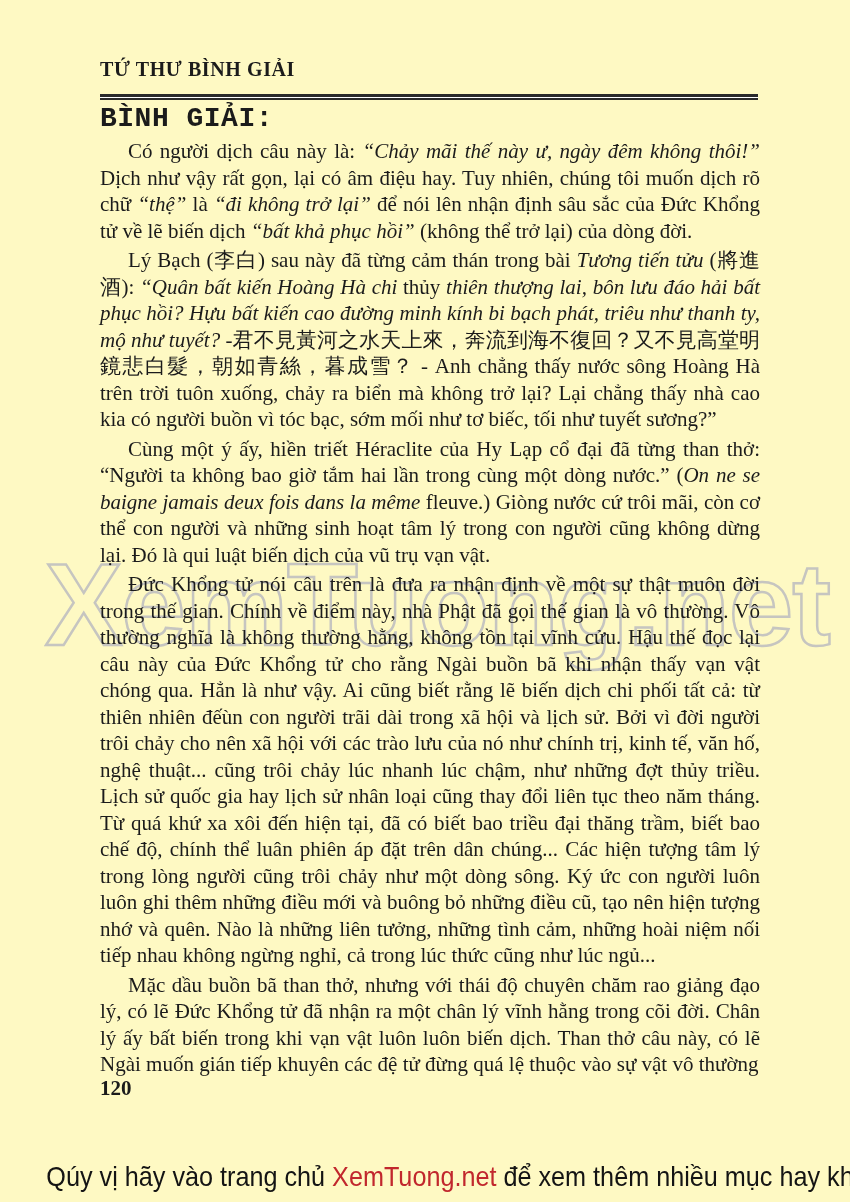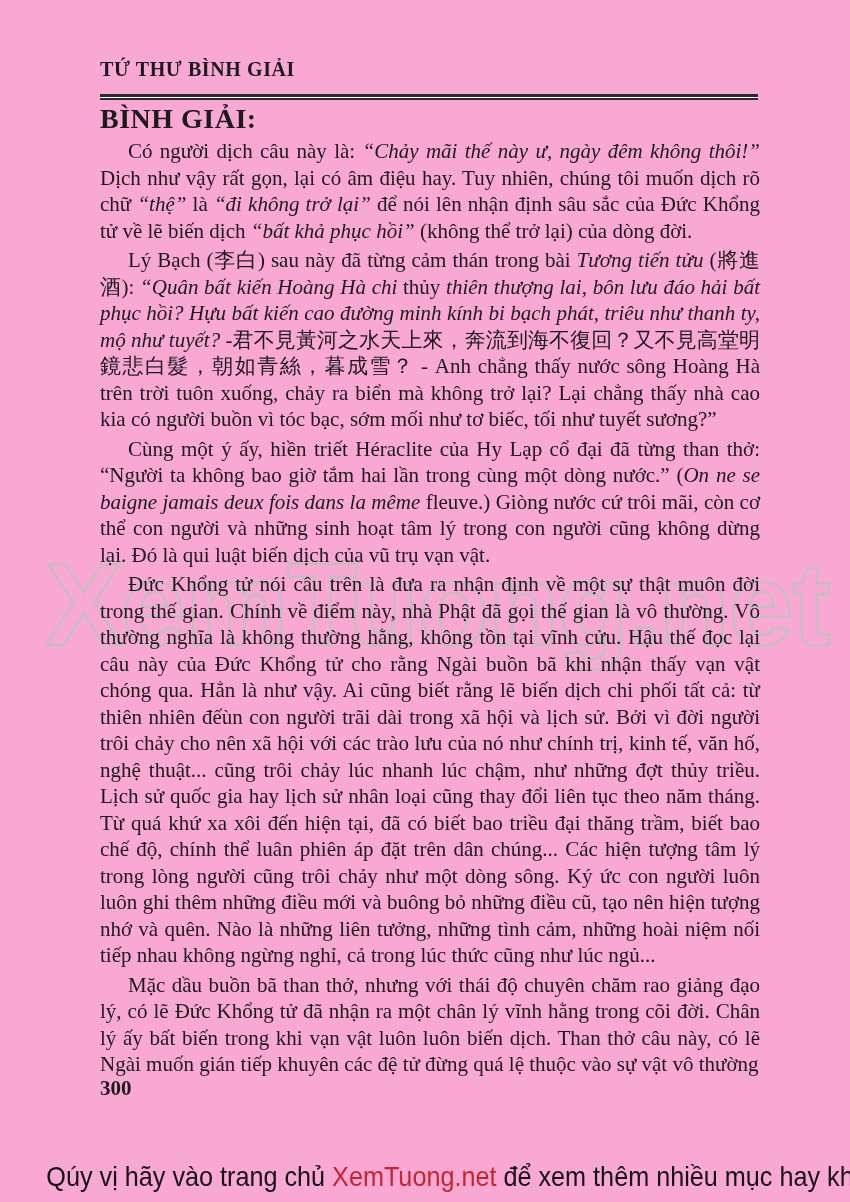--- a/index.html
+++ b/index.html
@@ -1,20 +1,20 @@
 <!DOCTYPE html>
 <html><head>
 <meta charset="utf-8">
 <style>
   html, body { margin: 0; padding: 0; background: #ffffff; }
   .page {
     position: relative;
     width: 850px;
     height: 1202px;
-    background: #f9a8d4;
+    background: #fef9c3;
     overflow: hidden;
     font-family: "Liberation Serif", serif;
     color: #1b1b1b;
   }
   .running-head {
     position: absolute;
     left: 100px;
     top: 58px;
     font-size: 20px;
     font-weight: bold;
@@ -32,20 +32,21 @@
   }
   .heading {
     position: absolute;
     left: 100px;
     top: 103px;
     margin: 0;
     font-size: 28px;
     font-weight: bold;
     letter-spacing: 0.5px;
     z-index: 2;
+    font-family: Liberation Mono, monospace;
   }
   .watermark {
     position: absolute;
     left: 45px;
     top: 538px;
     z-index: 1;
     font-family: "Liberation Sans", sans-serif;
     font-weight: bold;
     font-size: 116px;
     letter-spacing: -1px;
@@ -108,19 +109,19 @@
   <div class="watermark">XemTuong.net</div>
 
   <div class="article">
     <p><span>Có người dịch câu này là: </span><em>“Chảy mãi thế này ư, ngày đêm không thôi!”</em><span> Dịch như vậy rất gọn, lại có âm điệu hay. Tuy nhiên, chúng tôi muốn dịch rõ chữ </span><em>“thệ”</em><span> là </span><em>“đi không trở lại”</em><span> để nói lên nhận định sâu sắc của Đức Khổng tử về lẽ biến dịch </span><em>“bất khả phục hồi”</em><span> (không thể trở lại) của dòng đời.</span></p>
     <p><span>Lý Bạch (李白) sau này đã từng cảm thán trong bài </span><em>Tương tiến tửu</em><span> (將進酒): </span><em>“Quân bất kiến Hoàng Hà chi </em><span>thủy</span><em> thiên thượng lai, bôn lưu đáo hải bất phục hồi? Hựu bất kiến cao đường minh kính bi bạch phát, triêu như thanh ty, mộ như tuyết? </em><span>-君不見黃河之水天上來，奔流到海不復回？又不見高堂明鏡悲白髮，朝如青絲，暮成雪？ - Anh chẳng thấy nước sông Hoàng Hà trên trời tuôn xuống, chảy ra biển mà không trở lại? Lại chẳng thấy nhà cao kia có người buồn vì tóc bạc, sớm mối như tơ biếc, tối như tuyết sương?”</span></p>
     <p><span>Cùng một ý ấy, hiền triết Héraclite của Hy Lạp cổ đại đã từng than thở: “Người ta không bao giờ tắm hai lần trong cùng một dòng nước.” (</span><em>On ne se baigne jamais deux fois dans la même</em><span> fleuve.) Giòng nước cứ trôi mãi, còn cơ thể con người và những sinh hoạt tâm lý trong con người cũng không dừng lại. Đó là qui luật biến dịch của vũ trụ vạn vật.</span></p>
     <p><span>Đức Khổng tử nói câu trên là đưa ra nhận định về một sự thật muôn đời trong thế gian. Chính về điểm này, nhà Phật đã gọi thế gian là vô thường. Vô thường nghĩa là không thường hằng, không tồn tại vĩnh cửu. Hậu thế đọc lại câu này của Đức Khổng tử cho rằng Ngài buồn bã khi nhận thấy vạn vật chóng qua. Hẳn là như vậy. Ai cũng biết rằng lẽ biến dịch chi phối tất cả: từ thiên nhiên đếùn con người trãi dài trong xã hội và lịch sử. Bởi vì đời người trôi chảy cho nên xã hội với các trào lưu của nó như chính trị, kinh tế, văn hố, nghệ thuật... cũng trôi chảy lúc nhanh lúc chậm, như những đợt thủy triều. Lịch sử quốc gia hay lịch sử nhân loại cũng thay đổi liên tục theo năm tháng. Từ quá khứ xa xôi đến hiện tại, đã có biết bao triều đại thăng trầm, biết bao chế độ, chính thể luân phiên áp đặt trên dân chúng... Các hiện tượng tâm lý trong lòng người cũng trôi chảy như một dòng sông. Ký ức con người luôn luôn ghi thêm những điều mới và buông bỏ những điều cũ, tạo nên hiện tượng nhớ và quên. Nào là những liên tưởng, những tình cảm, những hoài niệm nối tiếp nhau không ngừng nghỉ, cả trong lúc thức cũng như lúc ngủ...</span></p>
     <p><span>Mặc dầu buồn bã than thở, nhưng với thái độ chuyên chăm rao giảng đạo lý, có lẽ Đức Khổng tử đã nhận ra một chân lý vĩnh hằng trong cõi đời. Chân lý ấy bất biến trong khi vạn vật luôn luôn biến dịch. Than thở câu này, có lẽ Ngài muốn gián tiếp khuyên các đệ tử đừng quá lệ thuộc vào sự vật vô thường</span></p>
   </div>
 
-  <div class="pageno">300</div>
+  <div class="pageno">120</div>
 
   <div class="footer">
     <span class="fwrap"><span>Qúy vị hãy vào trang chủ </span><span class="flink">XemTuong.net</span><span> để xem thêm nhiều mục hay khác</span></span>
   </div>
 
 </div>
 
 </body></html>

